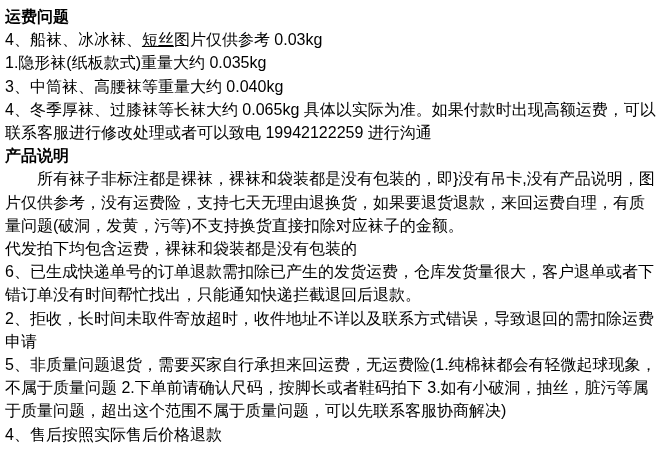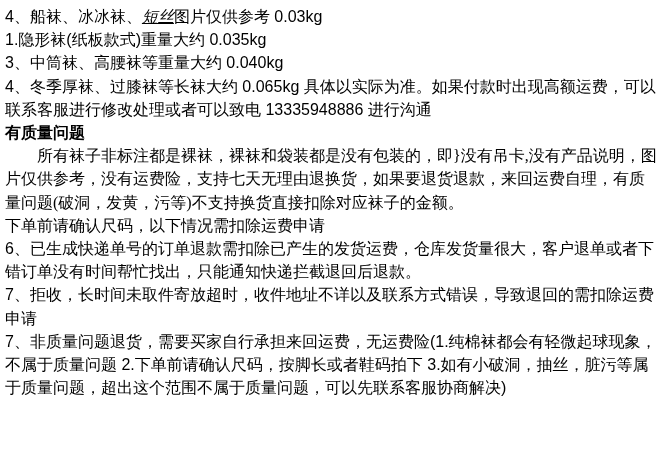--- a/index.html
+++ b/index.html
@@ -26,48 +26,48 @@
   }
   .doc p {
     margin: 0;
     padding: 0;
   }
   .heading {
     font-weight: bold;
   }
   .indent-para {
     text-indent: 2em;
-    font-family: Liberation Serif, serif;
   }
   .underline {
     text-decoration: underline;
-    font-style: italic;
   }
 </style>
 </head>
 <body>
 
 <div class="doc">
 
+  <p class="heading">运费问题</p>
 
   <p><span>4、船袜、冰冰袜、</span><span class="underline">短丝</span><span>图片仅供参考 0.03kg</span></p>
 
   <p>1.隐形袜(纸板款式)重量大约 0.035kg</p>
 
   <p>3、中筒袜、高腰袜等重量大约 0.040kg</p>
 
-  <p>4、冬季厚袜、过膝袜等长袜大约 0.065kg 具体以实际为准。如果付款时出现高额运费，可以联系客服进行修改处理或者可以致电 13335948886 进行沟通</p>
+  <p>4、冬季厚袜、过膝袜等长袜大约 0.065kg 具体以实际为准。如果付款时出现高额运费，可以联系客服进行修改处理或者可以致电 19942122259 进行沟通</p>
 
-  <p class="heading">有质量问题</p>
+  <p class="heading">产品说明</p>
 
   <p class="indent-para">所有袜子非标注都是裸袜，裸袜和袋装都是没有包装的，即}没有吊卡,没有产品说明，图片仅供参考，没有运费险，支持七天无理由退换货，如果要退货退款，来回运费自理，有质量问题(破洞，发黄，污等)不支持换货直接扣除对应袜子的金额。</p>
 
 
-  <p>下单前请确认尺码，以下情况需扣除运费申请</p>
+  <p>代发拍下均包含运费，裸袜和袋装都是没有包装的</p>
 
   <p>6、已生成快递单号的订单退款需扣除已产生的发货运费，仓库发货量很大，客户退单或者下错订单没有时间帮忙找出，只能通知快递拦截退回后退款。</p>
 
-  <p>7、拒收，长时间未取件寄放超时，收件地址不详以及联系方式错误，导致退回的需扣除运费申请</p>
+  <p>2、拒收，长时间未取件寄放超时，收件地址不详以及联系方式错误，导致退回的需扣除运费申请</p>
 
-  <p>7、非质量问题退货，需要买家自行承担来回运费，无运费险(1.纯棉袜都会有轻微起球现象，不属于质量问题 2.下单前请确认尺码，按脚长或者鞋码拍下 3.如有小破洞，抽丝，脏污等属于质量问题，超出这个范围不属于质量问题，可以先联系客服协商解决)</p>
+  <p>5、非质量问题退货，需要买家自行承担来回运费，无运费险(1.纯棉袜都会有轻微起球现象，不属于质量问题 2.下单前请确认尺码，按脚长或者鞋码拍下 3.如有小破洞，抽丝，脏污等属于质量问题，超出这个范围不属于质量问题，可以先联系客服协商解决)</p>
 
+  <p>4、售后按照实际售后价格退款</p>
 
 </div>
 
 </body></html>

